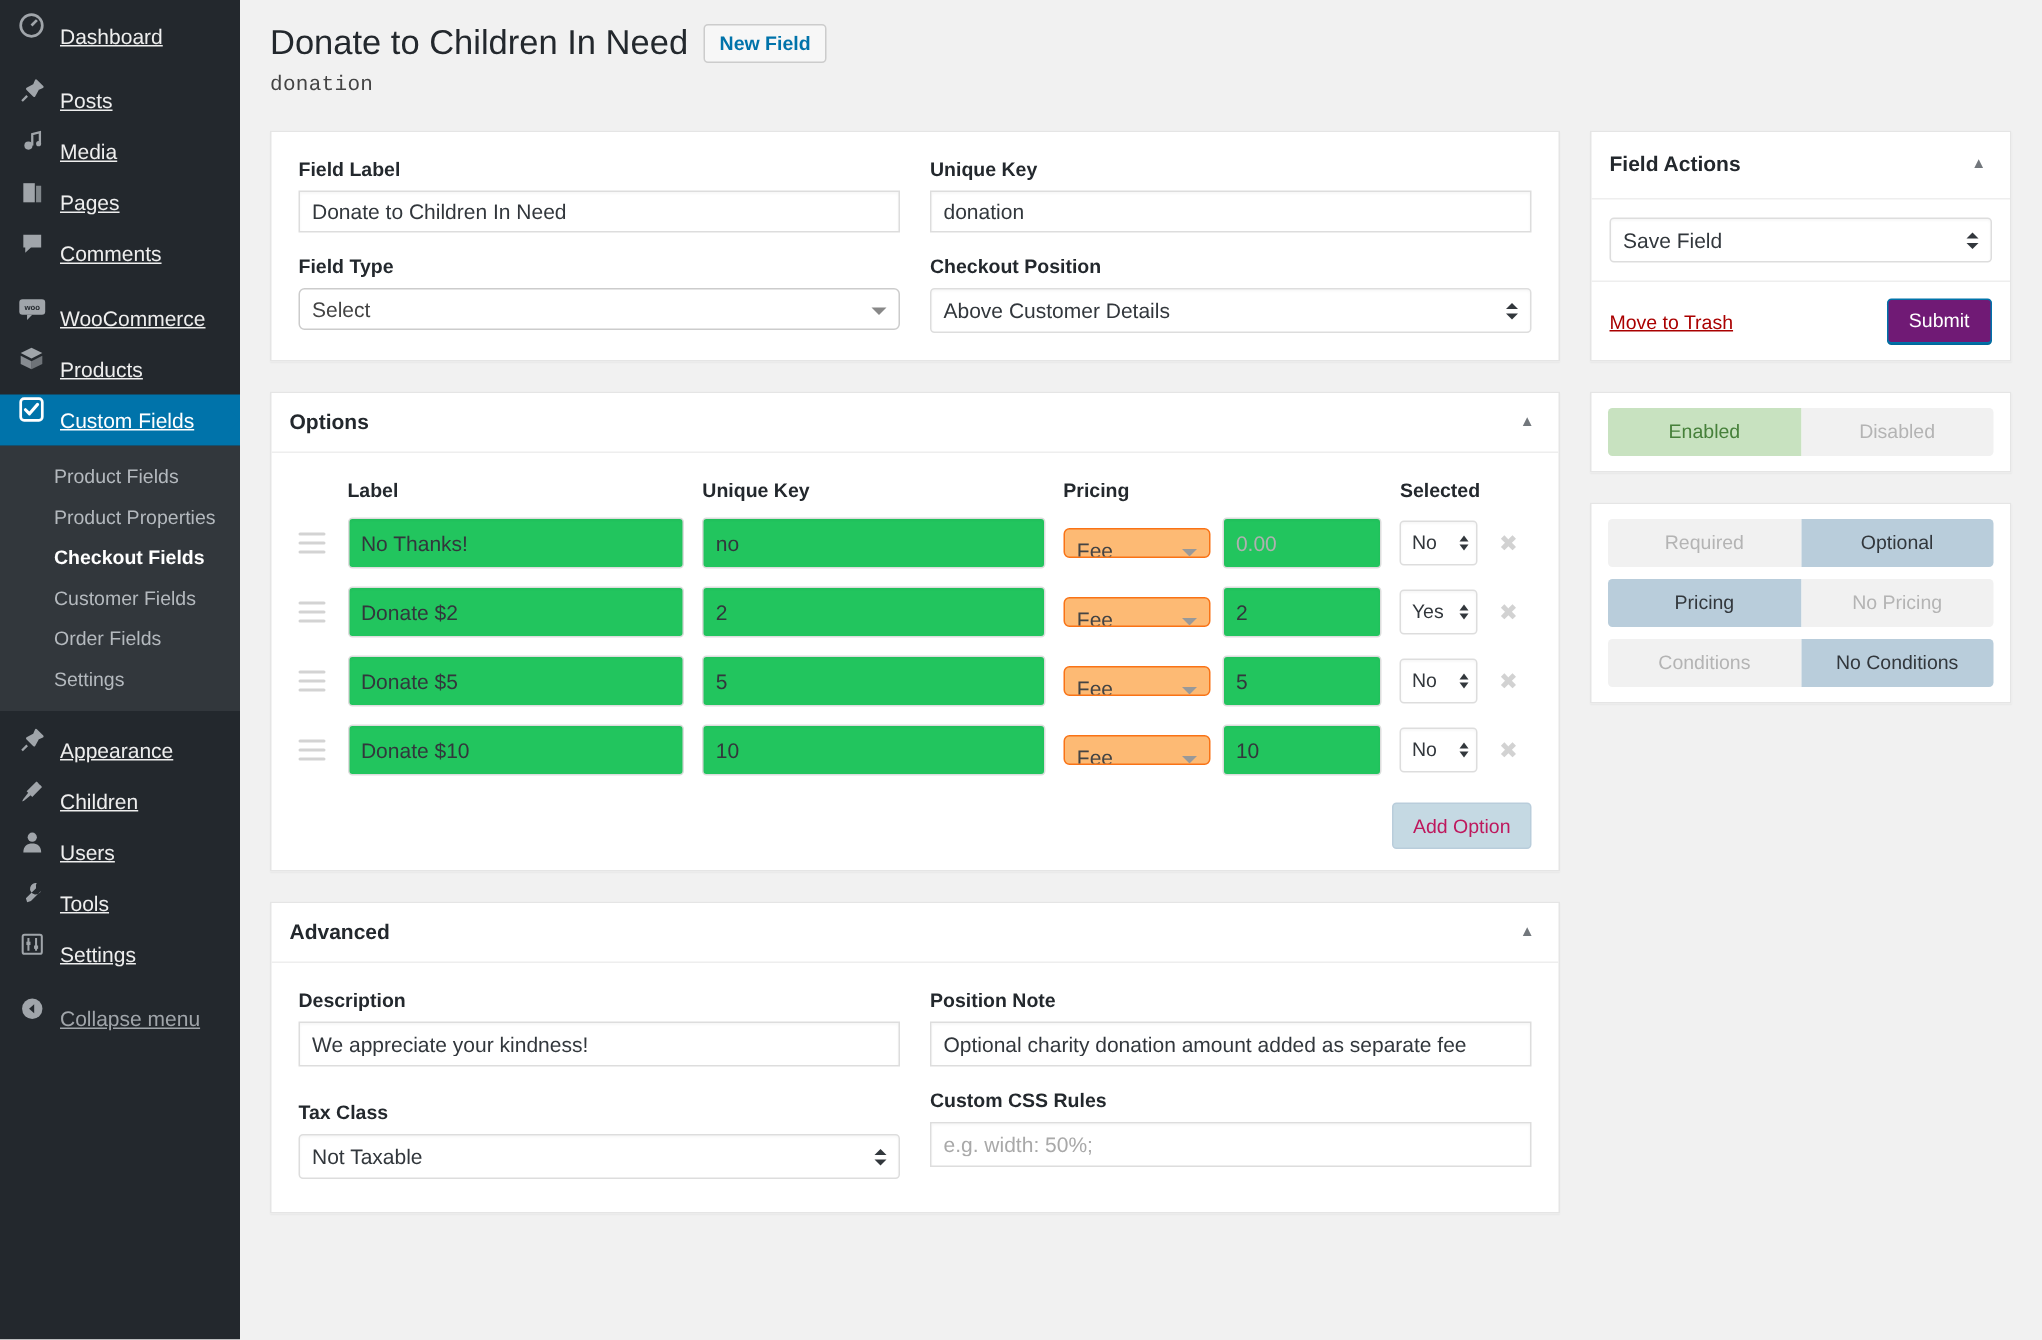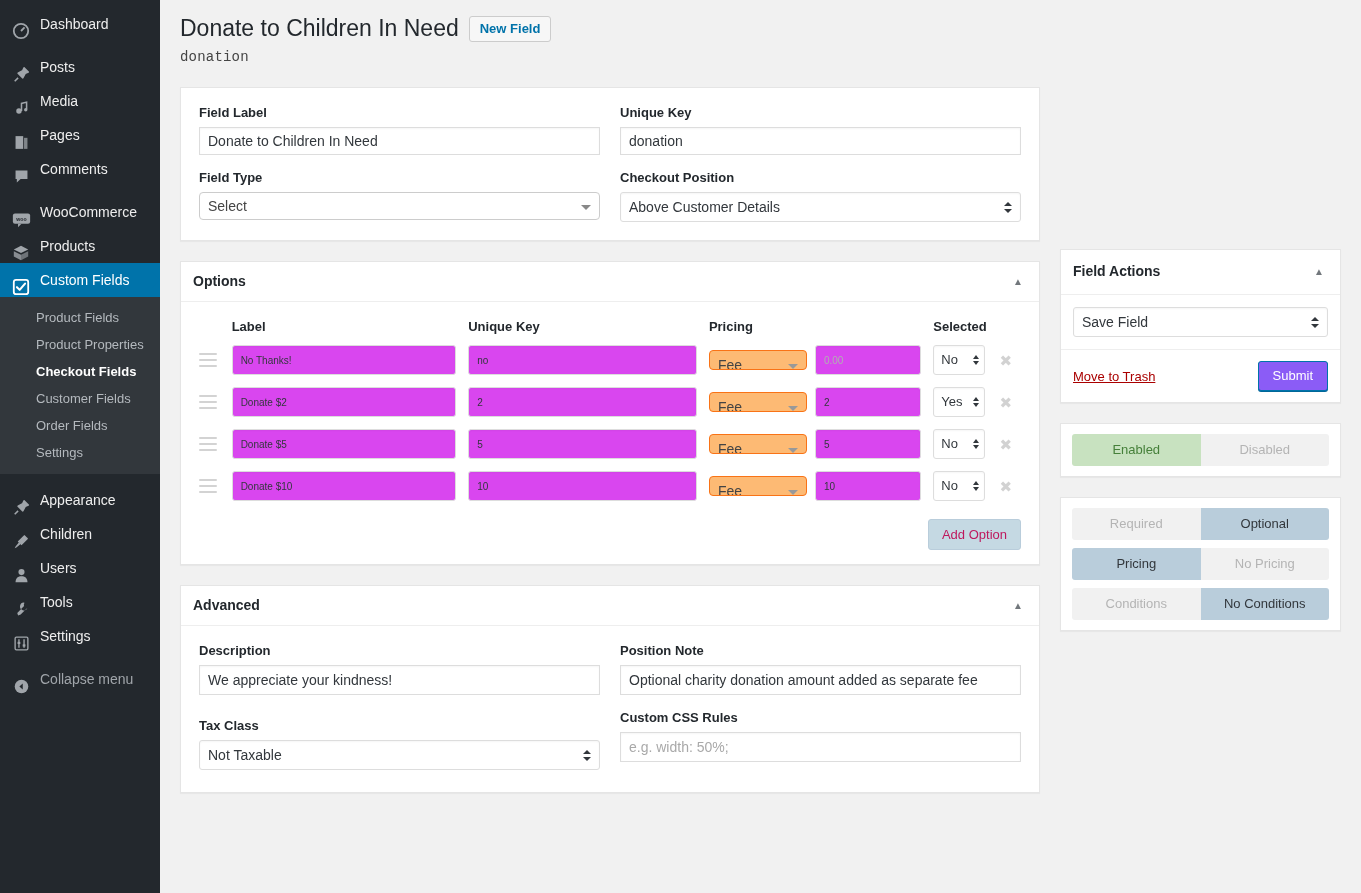--- a/index.html
+++ b/index.html
@@ -16,28 +16,29 @@
   .app { display: flex; width: 1361px; height: 893px; }
 
   
   .sidebar {
     width: 160px; min-width: 160px;
     background: #23282d;
     height: 893px;
     position: relative;
   }
   .menu-item {
-    display: flex; align-items: flex-end;
+    display: flex; align-items: flex-start;
     height: 34px;
     padding: 0 0 0 11px;
     color: #eee;
     font-size: 14px;
     position: relative;
     cursor: pointer;
     line-height: 34px;
+    text-decoration: underline;
   }
   .menu-item .mi-icon {
     width: 20px; min-width: 20px; height: 20px;
     margin-right: 9px;
     display: flex; align-items: center; justify-content: center;
     color: #a0a5aa;
     fill: #a0a5aa;
   }
   .menu-item .mi-label { white-space: nowrap; }
   .menu-item.current {
@@ -99,21 +100,21 @@
     cursor: pointer;
   }
   .page-subtitle {
     font-family: "Liberation Mono", monospace;
     font-size: 14px;
     color: #444;
     margin-top: 6px;
     letter-spacing: 0.2px;
   }
 
-  .columns { display: flex; gap: 20px; margin-top: 22px; align-items: center; }
+  .columns { display: flex; gap: 20px; margin-top: 22px; align-items: flex-start; }
   .col-main { width: 860px; }
   .col-side { width: 281px; }
 
   .panel {
     background: #fff;
     border: 1px solid #e5e5e5;
     box-shadow: 0 1px 1px rgba(0,0,0,.04);
     margin-bottom: 20px;
   }
   .panel-head {
@@ -242,23 +243,23 @@
     display: flex; flex-direction: column; justify-content: space-between;
     cursor: move;
   }
   .drag-handle span { display:block; height: 2px; background: #d3d3d3; border-radius: 1px; }
 
   .opt-input {
     width: 100%;
     height: 30px;
     border: 1px solid #ddd;
     border-radius: 3px;
-    background: #d946ef;
-    padding: 0 8px;
-    font-size: 10px;
+    background: #22c55e;
+    padding: 16px 8px;
+    font-size: 14px;
     color: #32373c;
     font-family: "Liberation Sans", sans-serif;
     box-shadow: inset 0 1px 2px rgba(0,0,0,.04);
   }
   .opt-input::placeholder { color: #b0b0b0; }
 
   .sel2-sm {
     position: relative;
     height: 20px;
     width: 100%;
@@ -337,21 +338,21 @@
     display: flex; align-items: center; justify-content: space-between;
     padding: 11px 12px;
   }
   .trash-link {
     color: #a00;
     text-decoration: underline;
     font-size: 13px;
     cursor: pointer;
   }
   .submit-btn {
-    background: #8b5cf6;
+    background: #701a75;
     border: 1px solid #0073aa;
     border-radius: 3px;
     color: #fff;
     font-size: 13px;
     font-weight: 400;
     padding: 6px 14px;
     cursor: pointer;
     box-shadow: 0 1px 0 #006799;
     line-height: 16px;
     font-family: "Liberation Sans", sans-serif;

